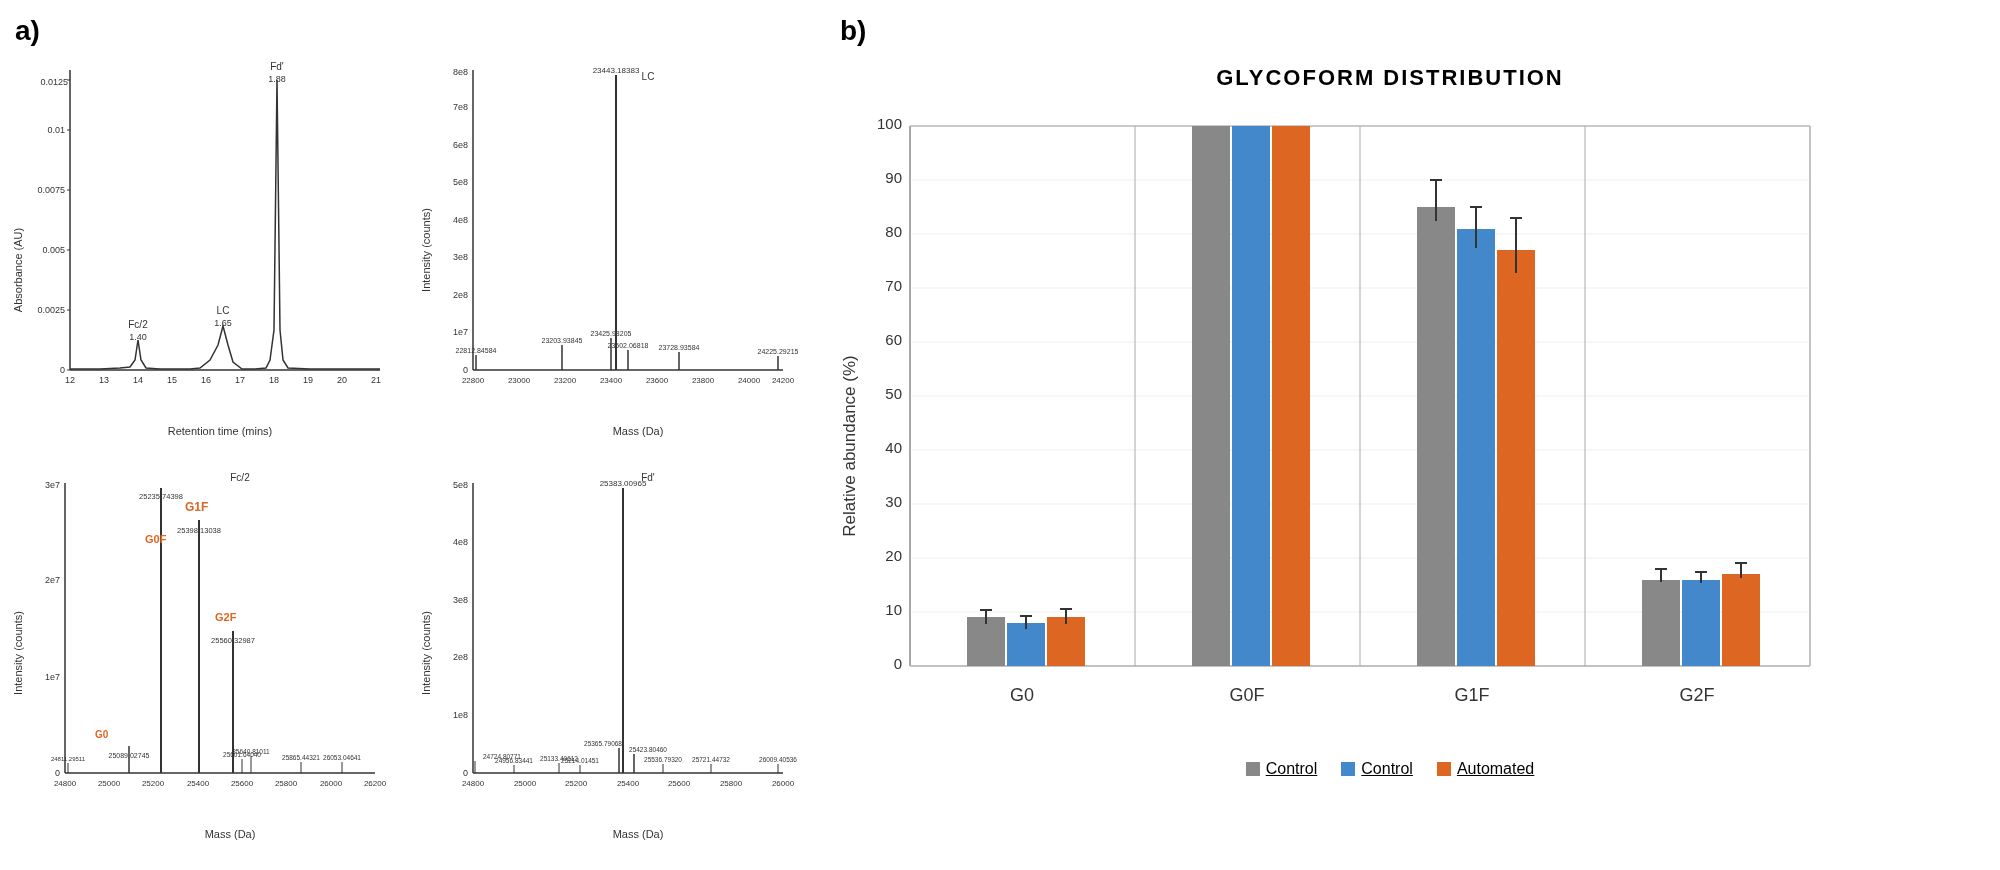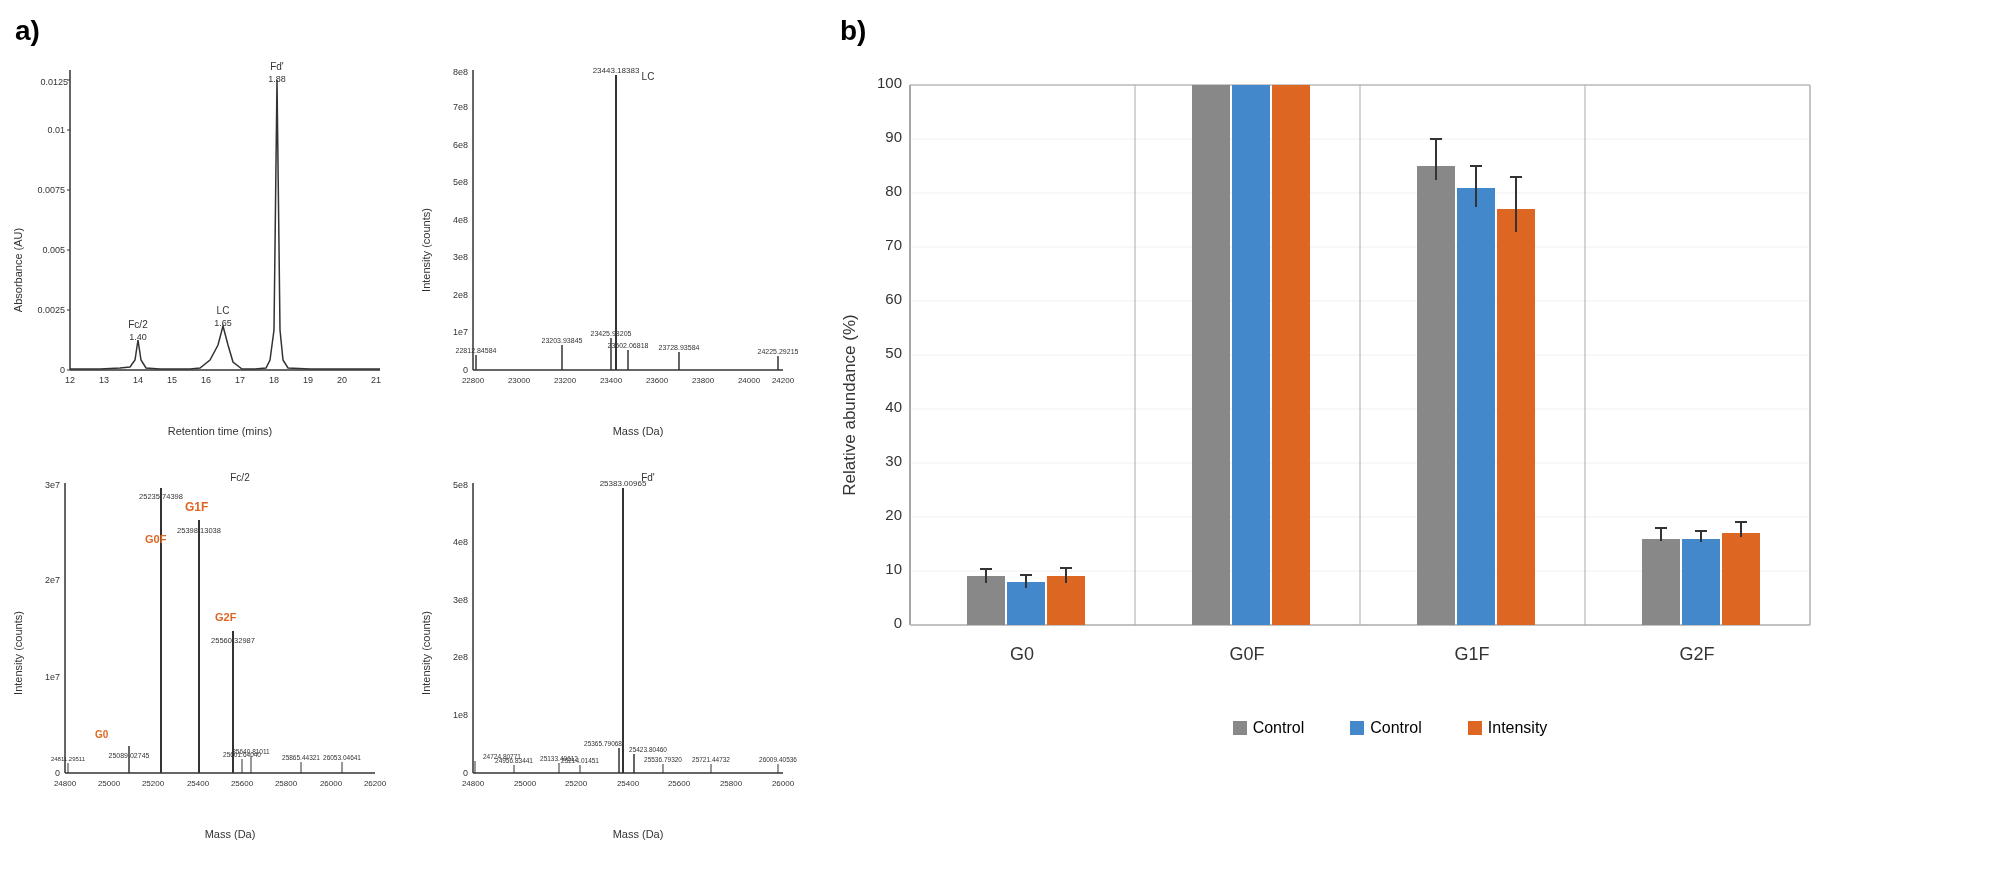--- a/index.html
+++ b/index.html
@@ -56,23 +56,24 @@
     .chart-title {
       text-align: center;
       font-size: 22px;
       font-weight: bold;
       letter-spacing: 2px;
       margin-bottom: 15px;
       margin-top: 10px;
     }
     .legend {
       display: flex;
-      gap: 46px;
+      gap: 24px;
       justify-content: center;
       margin-top: 10px;
+      text-decoration: underline;
     }
     .legend-item {
       display: flex;
       align-items: center;
       gap: 6px;
       font-size: 16px;
     }
     .legend-box {
       width: 14px;
       height: 14px;
@@ -305,20 +306,21 @@
           </g>
         </svg>
       </div>
     </div>
   </div>
 
   <div class="panel-b">
     <span class="panel-label panel-b-label">b)</span>
 
     <div style="margin-top: 55px; width: 1100px; height: 760px; position: relative;">
+      <div class="chart-title">GLYCOFORM  DISTRIBUTION</div>
       
       <svg width="1050" height="660" viewBox="0 0 1050 660">
 
         <text transform="translate(15, 340) rotate(-90)" font-size="17" text-anchor="middle" fill="#333" font-weight="normal">Relative abundance (%)</text>
 
         <g transform="translate(70, 20)">
 
           <line x1="0" y1="0" x2="0" y2="540" stroke="#888" stroke-width="1.5"></line>
           <line x1="0" y1="540" x2="900" y2="540" stroke="#888" stroke-width="1.5"></line>
 
@@ -414,18 +416,18 @@
         <div class="legend-item">
           <div class="legend-box" style="background:#888888;"></div>
           <span>Control</span>
         </div>
         <div class="legend-item">
           <div class="legend-box" style="background:#4488cc;"></div>
           <span>Control</span>
         </div>
         <div class="legend-item">
           <div class="legend-box" style="background:#dd6622;"></div>
-          <span>Intensity</span>
+          <span>Automated</span>
         </div>
       </div>
     </div>
   </div>
 </div>
 
 </body></html>

